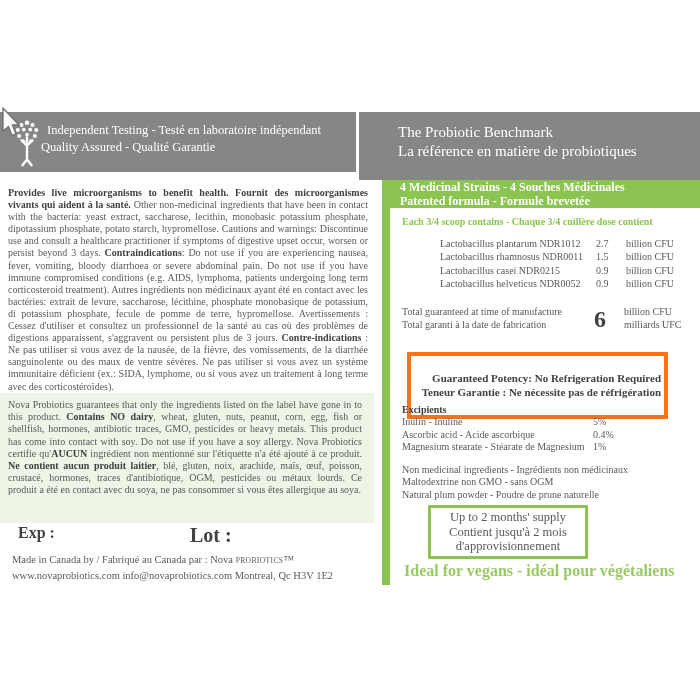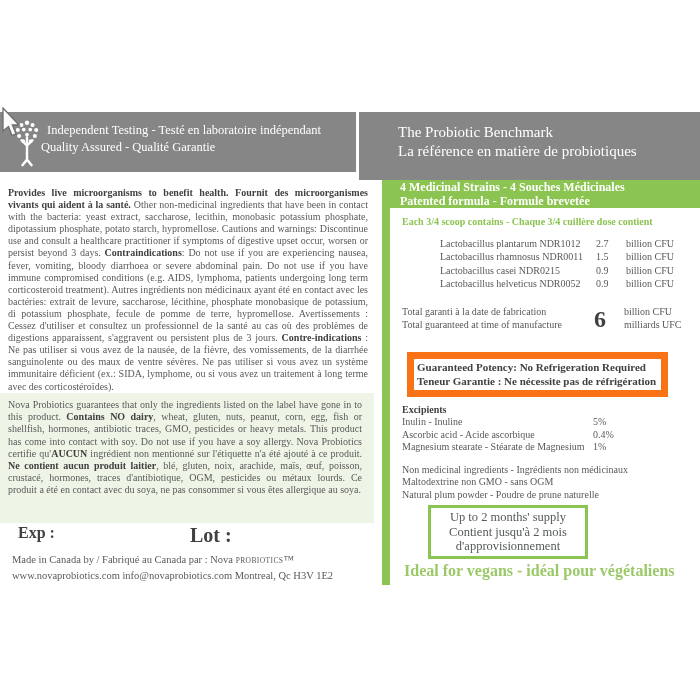--- a/index.html
+++ b/index.html
@@ -34,22 +34,22 @@
   #dose-line{position:absolute;left:402px;top:216px;font-size:10px;font-weight:bold;color:#8cc452;}
   #strains{position:absolute;left:402px;top:237px;width:292px;}
   .strain-row{display:flex;font-size:10px;line-height:13.4px;margin-left:38px;}
   .s-name{flex:1;}
   .s-val{width:30px;text-align:left;}
   .s-unit{width:68px;}
   #total-row{position:absolute;left:402px;top:306px;width:292px;display:flex;}
   #total-row .t-lines{width:192px;font-size:10px;line-height:12.5px;}
   #total-row .t-value{width:30px;font-size:24px;font-weight:bold;color:#414042;line-height:26px;}
   #total-row .t-units{width:70px;font-size:10px;line-height:12.5px;}
-  #potency-box{position:absolute;left:407px;top:352px;width:261px;border:7px solid #f97316;
-               padding:2px 3px;box-sizing:border-box;text-align:left;font-size:11px;
+  #potency-box{position:absolute;left:407px;top:352px;width:261px;border:4px solid #f97316;
+               padding:16px 3px;box-sizing:border-box;text-align:right;font-size:11px;
                line-height:13.5px;font-weight:bold;color:#414042;}
   #excipients{position:absolute;left:402px;top:404px;width:292px;font-size:10px;line-height:12.4px;}
   #excipients .title{font-weight:bold;color:#414042;}
   .e-row{position:relative;}
   .e-val{position:absolute;left:191px;top:0;}
   #nonmed{position:absolute;left:402px;top:464px;font-size:10px;line-height:12.4px;}
   #supply-box{position:absolute;left:428px;top:505px;width:160px;border:3px solid #8cc452;
               padding:2px 6px;box-sizing:border-box;text-align:center;font-size:12.5px;
               line-height:14.5px;color:#565a5c;}
   #vegan-line{position:absolute;left:404px;top:562px;font-size:16px;font-weight:bold;color:#9cc968;}
@@ -129,22 +129,22 @@
     </div>
     <div class="strain-row">
       <span class="s-name">Lactobacillus helveticus NDR0052</span>
       <span class="s-val">0.9</span>
       <span class="s-unit">billion CFU</span>
     </div>
   </div>
 
   <div id="total-row">
     <div class="t-lines">
+      <div>Total guaranteed at time of manufacture</div>
       <div>Total garanti à la date de fabrication</div>
-      <div>Total guaranteed at time of manufacture</div>
     </div>
     <div class="t-value">6</div>
     <div class="t-units">
       <div>billion CFU</div>
       <div>milliards UFC</div>
     </div>
   </div>
 
   <div id="potency-box">
     <div>Guaranteed Potency: No Refrigeration Required</div>

